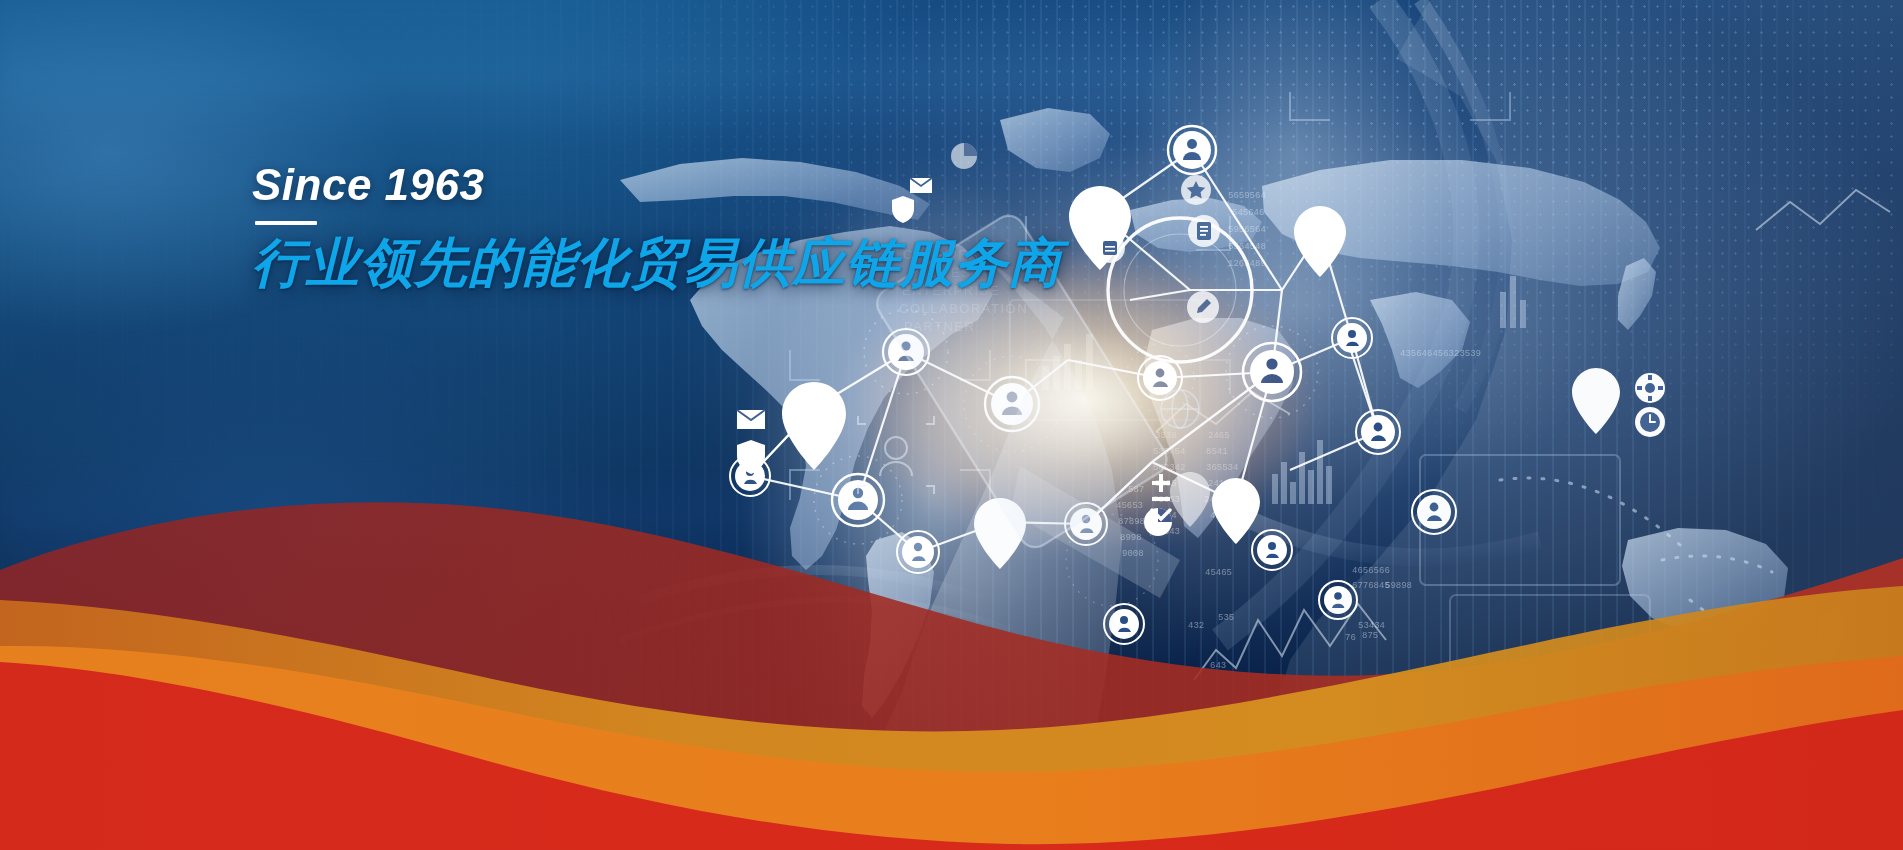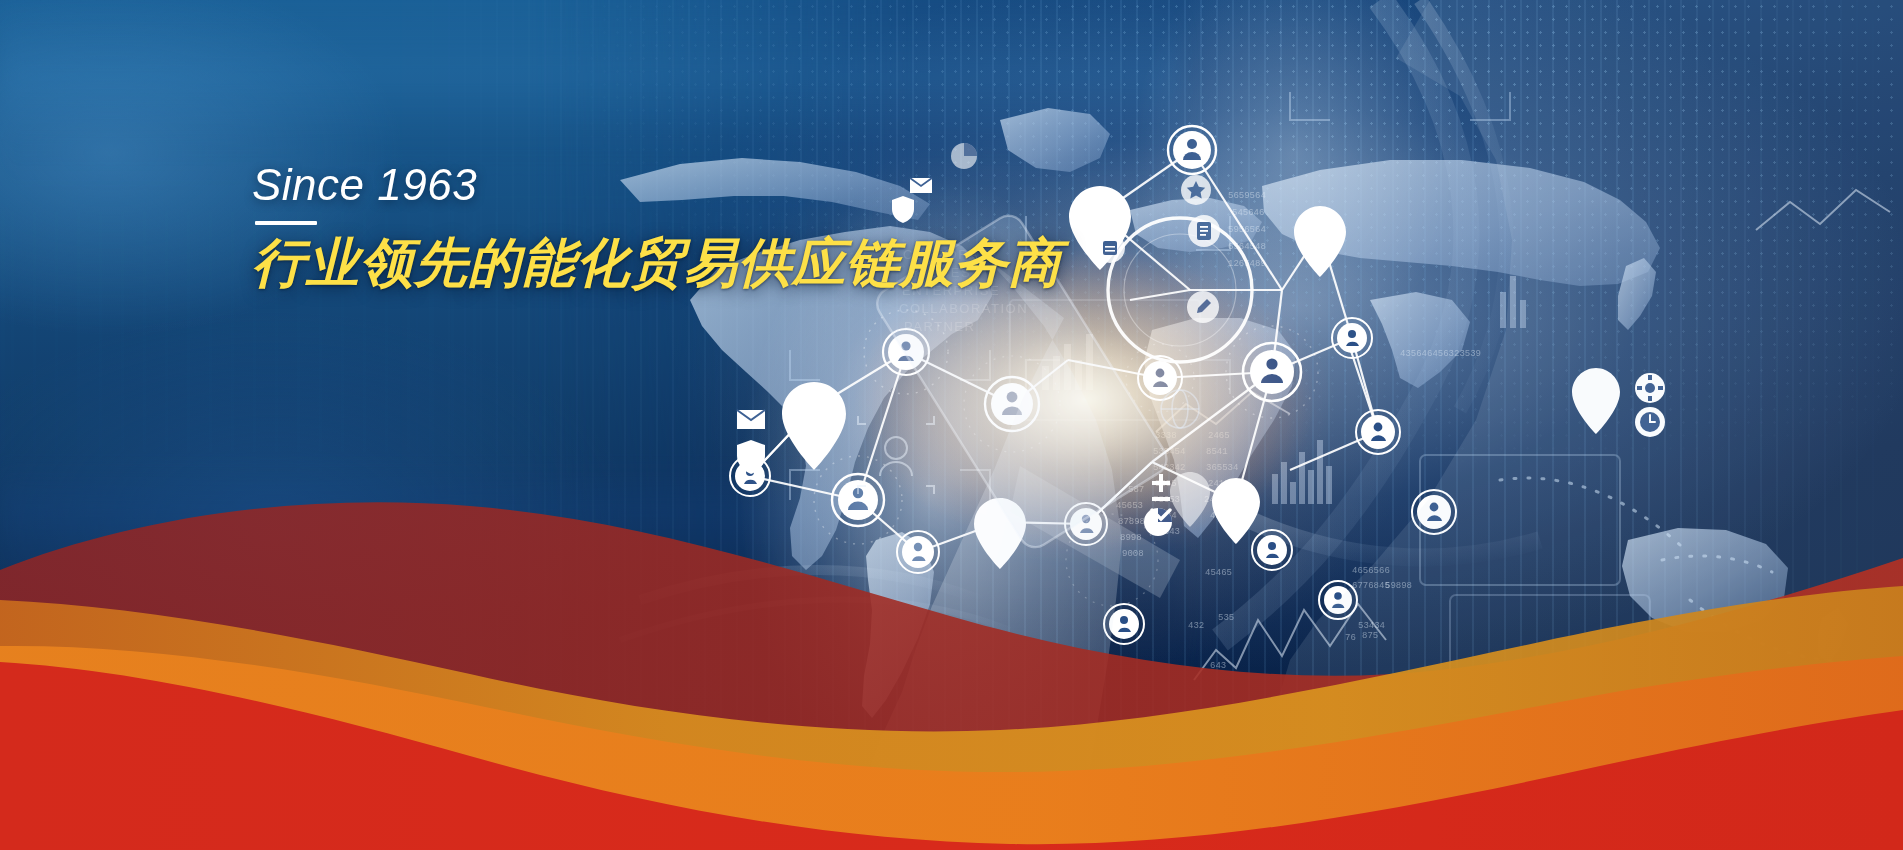--- a/index.html
+++ b/index.html
@@ -56,33 +56,33 @@
   .hand-glow{
     background:
       radial-gradient(ellipse 260px 430px at 49% 58%, rgba(225,235,248,.50) 0%, rgba(190,210,238,.18) 46%, rgba(0,0,0,0) 74%),
       radial-gradient(ellipse 230px 300px at 68% 18%, rgba(205,222,245,.30) 0%, rgba(0,0,0,0) 70%);
     mix-blend-mode:screen;
   }
 
   
   .copy{position:absolute;left:252px;top:163px;z-index:40;}
   .since{
-    font-size:44px;font-weight:normal;font-style:italic;color:#ffffff;
+    font-size:44px;font-weight:bold;font-style:italic;color:#ffffff;
     letter-spacing:.5px;line-height:1;
     text-shadow:0 2px 10px rgba(4,22,48,.55);
   }
   .rule{width:62px;height:4px;background:#ffffff;margin:14px 0 9px 3px;border-radius:1px;}
   .vision{
     font-size:22px;font-weight:bold;font-style:italic;color:#ffffff;
     letter-spacing:2px;line-height:1;
     text-shadow:0 2px 8px rgba(4,22,48,.55);
   }
   .headline{
     margin-top:9px;
-    font-size:53px;font-weight:bold;font-style:italic;color:#fde047;
+    font-size:53px;font-weight:bold;font-style:italic;color:#0ea5e9;
     letter-spacing:1px;line-height:1.08;white-space:nowrap;
     text-shadow:0 3px 16px rgba(4,22,48,.70),0 1px 3px rgba(0,20,50,.6);
   }
 
   
   .waves{position:absolute;left:0;bottom:0;width:100%;height:420px;z-index:30;}
   svg{display:block;}
 </style>
 </head>
 <body>

